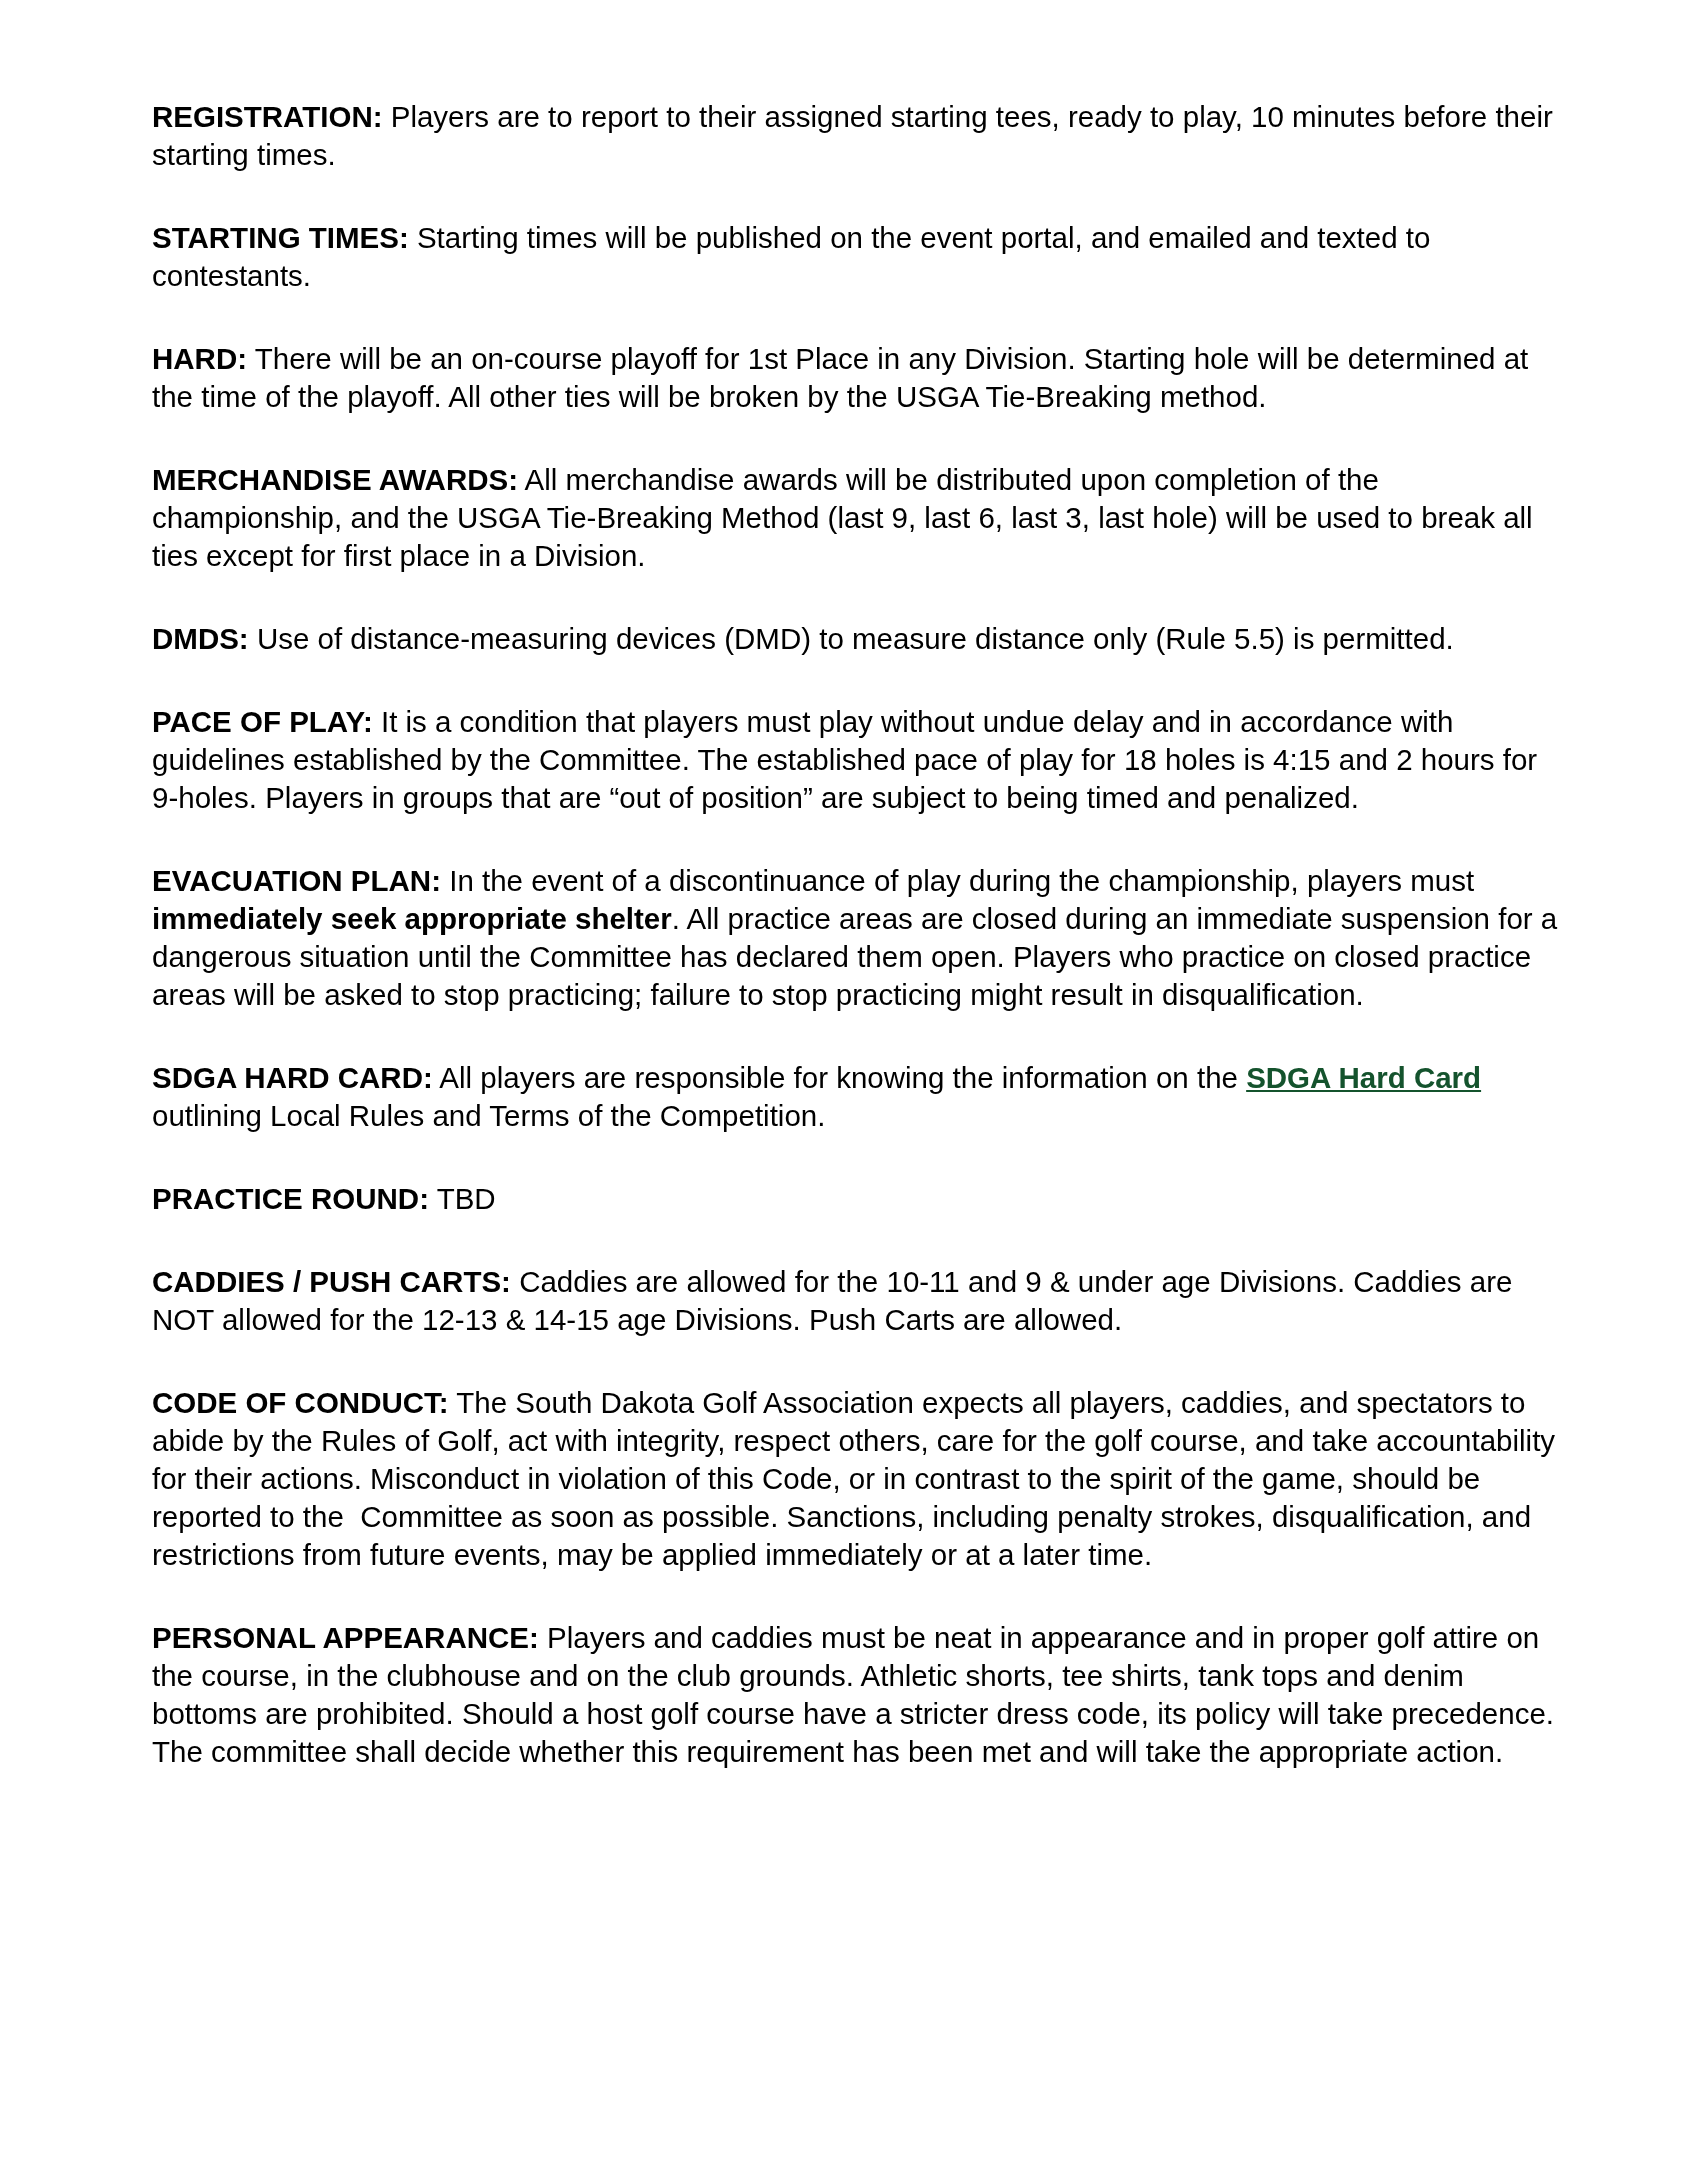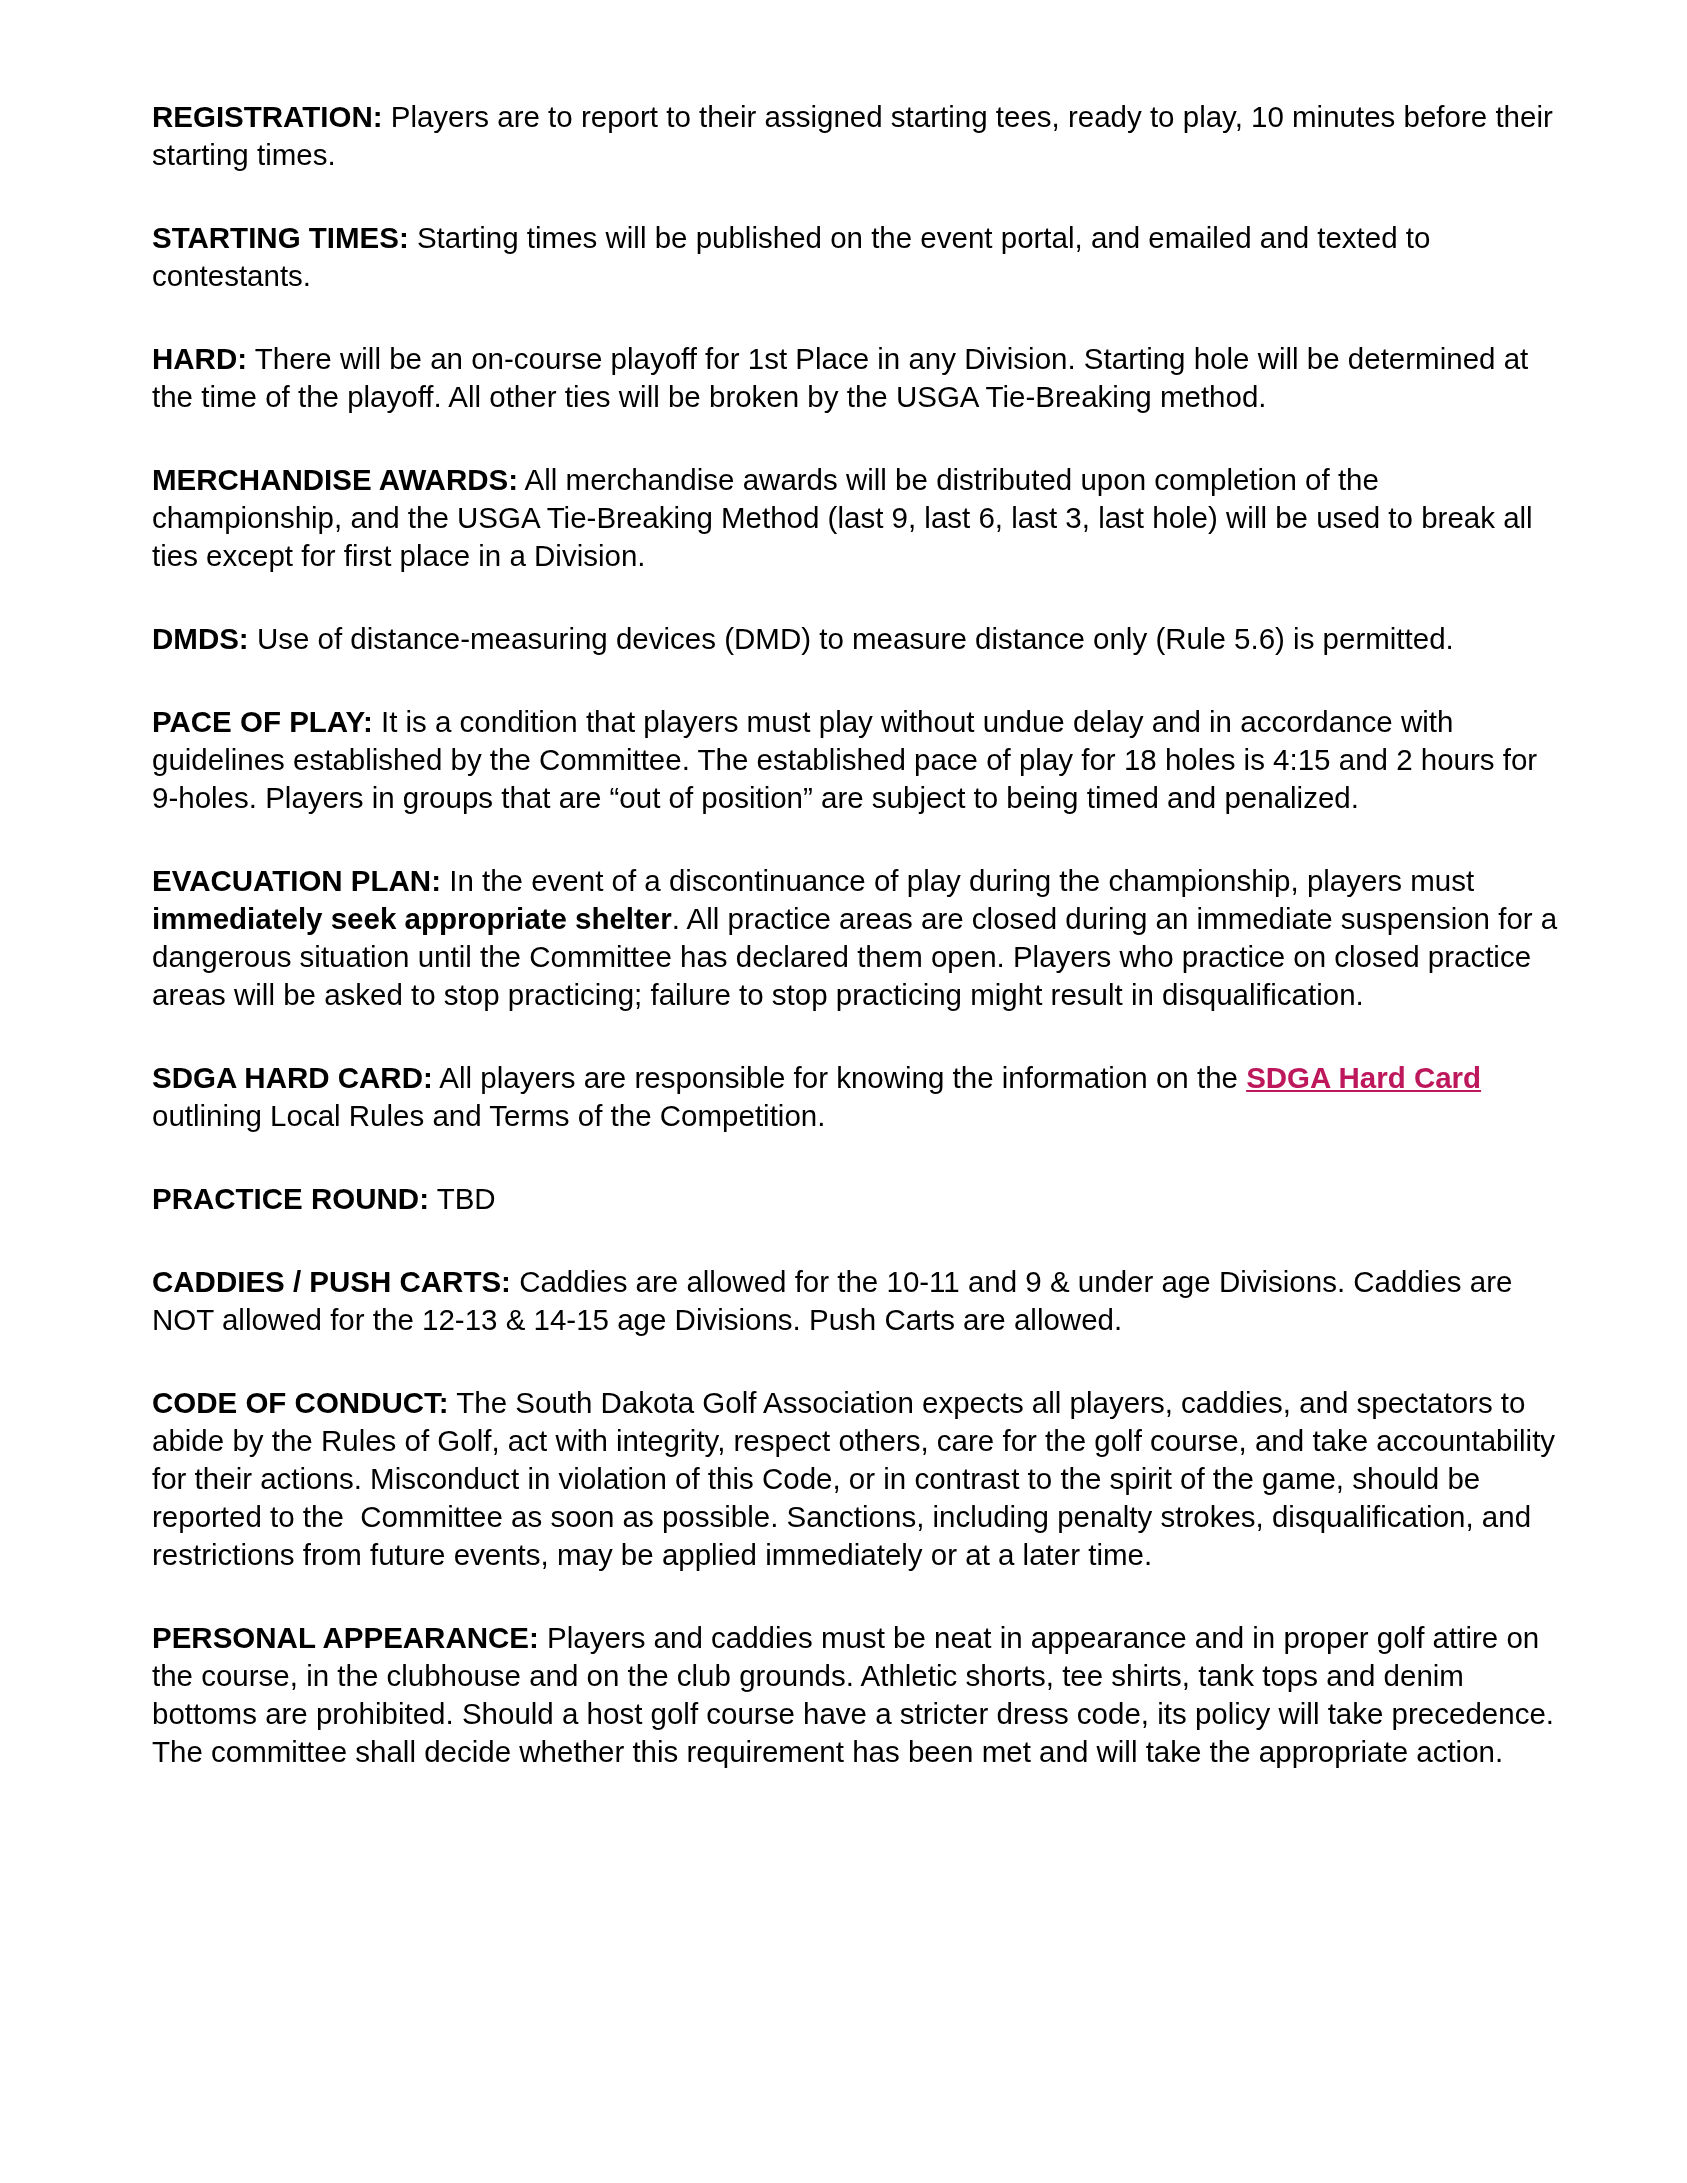--- a/index.html
+++ b/index.html
@@ -21,42 +21,42 @@
   }
   p.para {
     margin: 0 0 45px 0;
     font-size: 29.5px;
     line-height: 38px;
     letter-spacing: 0;
   }
   .b { font-weight: 700; }
   .u { }
   a.link {
-    color: #be185d;
+    color: #14532d;
     font-weight: 700;
     text-decoration: underline;
     cursor: pointer;
   }
 </style>
 </head>
 <body>
 
 <div class="page">
   <div class="content">
 
     <p class="para"><span class="b">REGISTRATION:</span><span> Players are to report to their assigned starting tees, ready to play, 10 minutes before their starting times.</span></p>
 
     <p class="para"><span class="b">STARTING TIMES:</span><span> Starting times will be published on the event portal, and emailed and texted to contestants.</span></p>
 
     <p class="para"><span class="b">HARD:</span><span> There will be an on-course playoff for 1st Place in any Division. Starting hole will be determined at the time of the playoff. All other ties will be broken by the USGA Tie-Breaking method.</span></p>
 
     <p class="para"><span class="b">MERCHANDISE AWARDS:</span><span> All merchandise awards will be distributed upon completion of the championship, and the USGA Tie-Breaking Method (last 9, last 6, last 3, last hole) will be used to break all ties except for first place in a Division.</span></p>
 
 
-    <p class="para"><span class="b">DMDS:</span><span> Use of distance-measuring devices (DMD) to measure </span><span class="u">distance only</span><span> (Rule 5.6) is permitted.</span></p>
+    <p class="para"><span class="b">DMDS:</span><span> Use of distance-measuring devices (DMD) to measure </span><span class="u">distance only</span><span> (Rule 5.5) is permitted.</span></p>
 
     <p class="para"><span class="b">PACE OF PLAY:</span><span> It is a condition that players must play without undue delay and in accordance with guidelines established by the Committee. The established pace of play for 18 holes is 4:15 and 2 hours for 9-holes. Players in groups that are “out of position” are subject to being timed and penalized.</span></p>
 
     <p class="para"><span class="b">EVACUATION PLAN:</span><span> In the event of a discontinuance of play during the championship, players must </span><span class="b">immediately seek appropriate shelter</span><span>. All practice areas are closed during an immediate suspension for a dangerous situation until the Committee has declared them open. Players who practice on closed practice areas will be asked to stop practicing; failure to stop practicing might result in disqualification.</span></p>
 
     <p class="para"><span class="b">SDGA HARD CARD:</span><span> All players are responsible for knowing the information on the </span><a class="link">SDGA Hard Card</a><span> outlining Local Rules and Terms of the Competition.</span></p>
 
     <p class="para"><span class="b">PRACTICE ROUND:</span><span> TBD</span></p>
 
 

